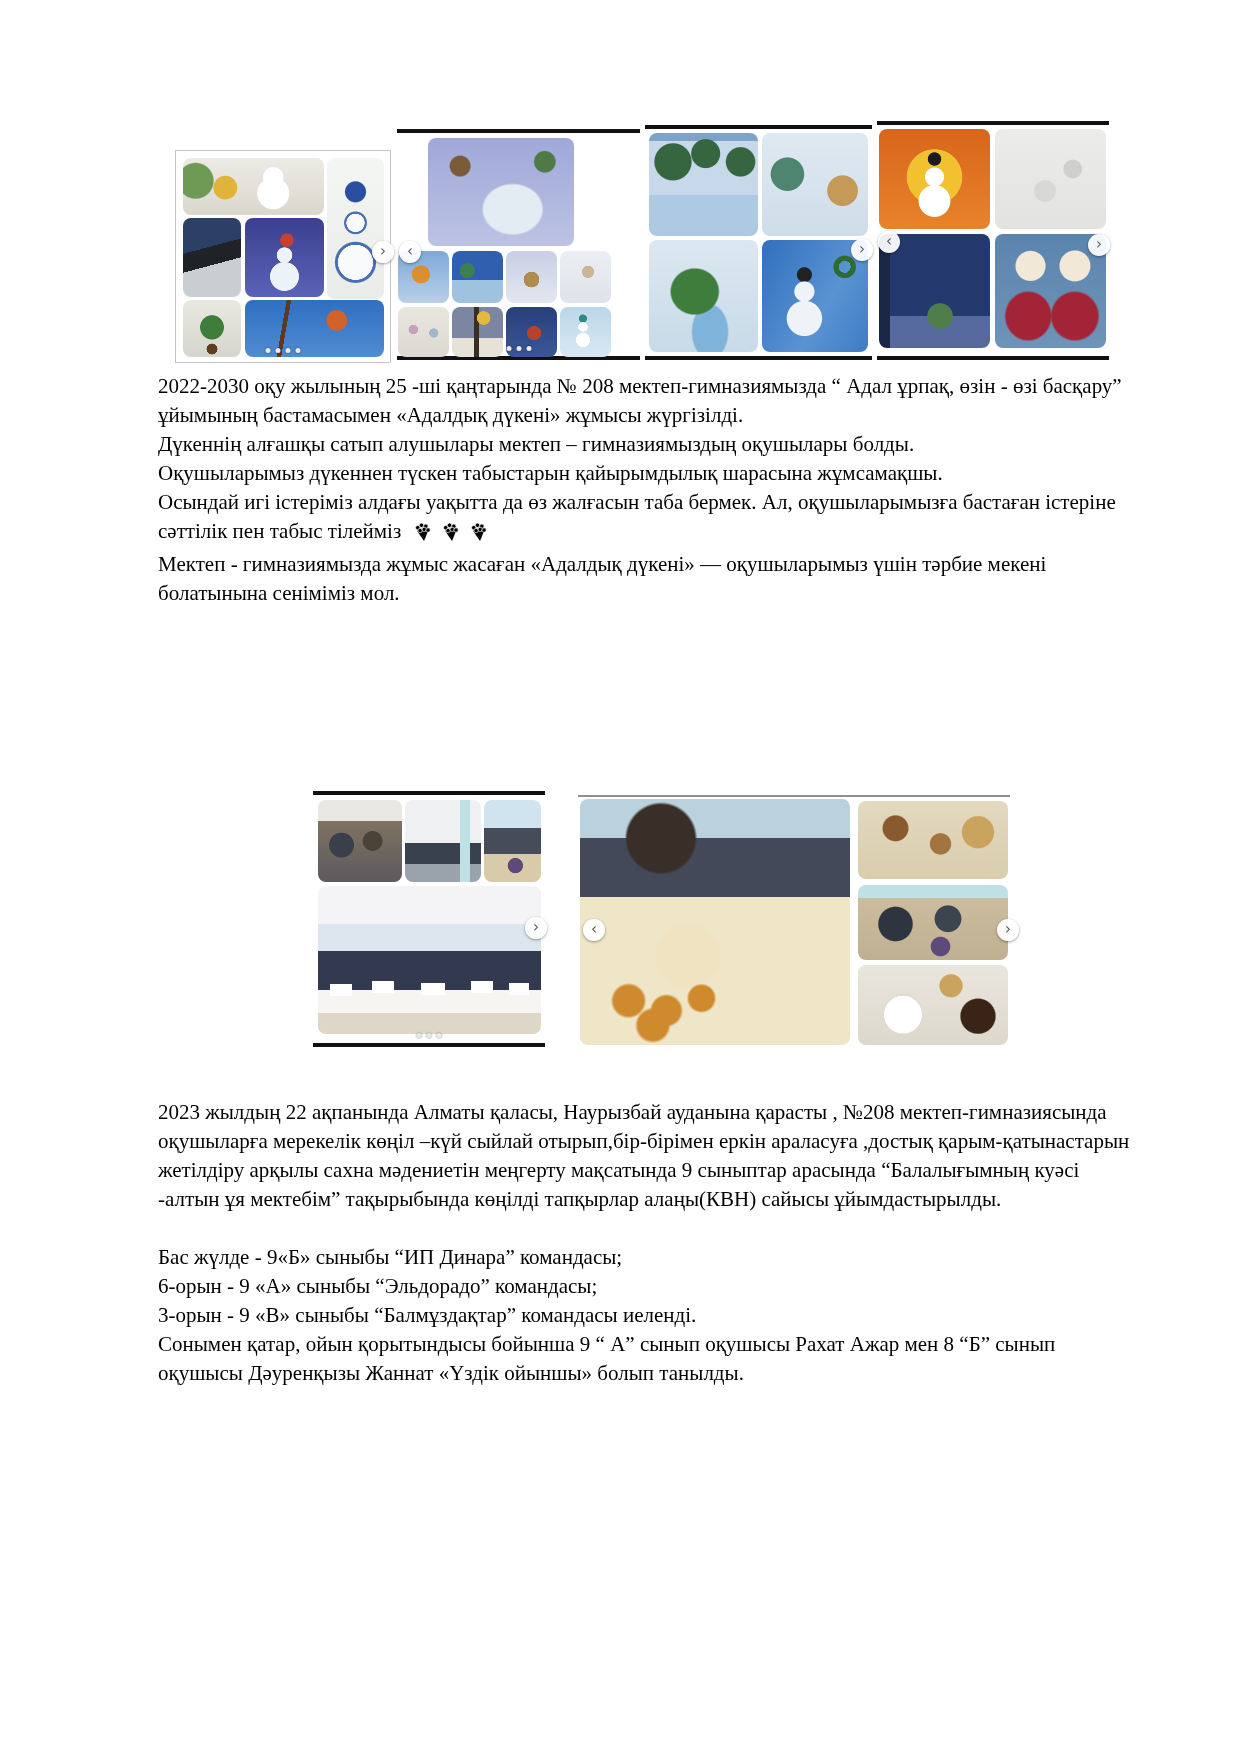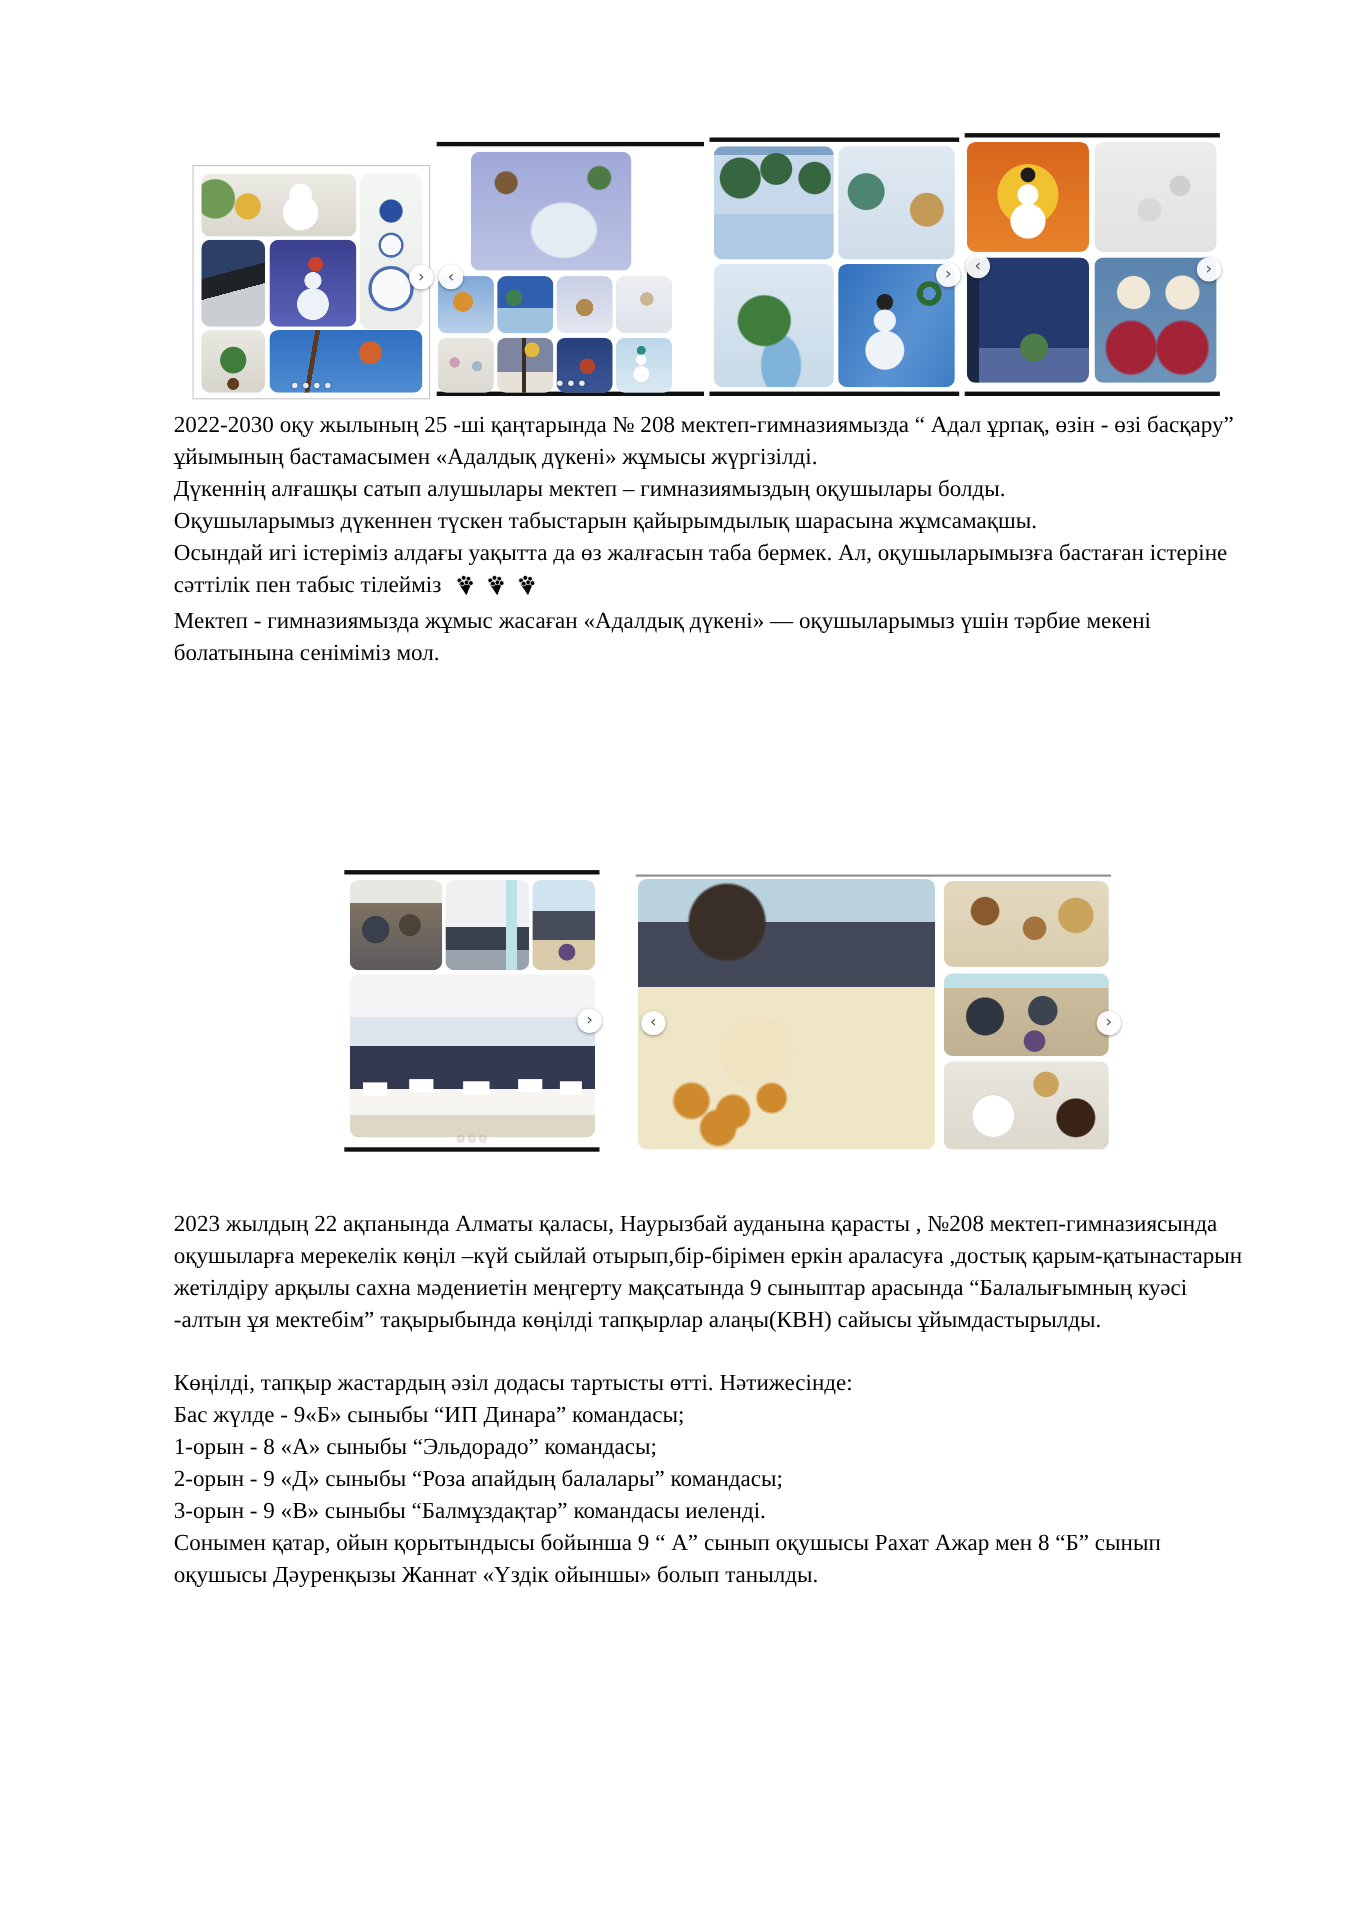--- a/index.html
+++ b/index.html
@@ -106,24 +106,22 @@
             <circle cx="12.8" cy="8.8" r="2.3" fill="#000" stroke="#fff" stroke-width="0.7"></circle>
             <circle cx="16.8" cy="9.5" r="2.3" fill="#000" stroke="#fff" stroke-width="0.7"></circle>
           </svg></span>
     </p>
     <p>Мектеп - гимназиямызда жұмыс жасаған «Адалдық дүкені» — оқушыларымыз үшін тәрбие мекені болатынына сеніміміз мол.</p>
   </div>
 
   <div class="textblock tb2">
     <p>2023 жылдың 22 ақпанында Алматы қаласы, Наурызбай ауданына қарасты , №208 мектеп-гимназиясында оқушыларға мерекелік көңіл –күй сыйлай отырып,бір-бірімен еркін араласуға ,достық қарым-қатынастарын жетілдіру арқылы сахна мәдениетін меңгерту мақсатында 9 сыныптар арасында “Балалығымның куәсі -алтын ұя мектебім” тақырыбында көңілді тапқырлар алаңы(КВН) сайысы ұйымдастырылды.</p>
     <div class="blank"></div>
-    <p>Көңілді, тапқыр жастардың әзіл додасы тартысты өтті. Нәтижесінде:</p>
     <p>Бас жүлде - 9«Б» сыныбы “ИП Динара” командасы;</p>
-    <p>1-орын - 8 «А» сыныбы “Эльдорадо” командасы;</p>
-    <p>2-орын - 9 «Д» сыныбы “Роза апайдың балалары” командасы;</p>
+    <p>6-орын - 9 «А» сыныбы “Эльдорадо” командасы;</p>
     <p>3-орын - 9 «В» сыныбы “Балмұздақтар” командасы иеленді.</p>
     <p>Сонымен қатар, ойын қорытындысы бойынша 9 “ А” сынып оқушысы Рахат Ажар мен 8 “Б” сынып оқушысы Дәуренқызы Жаннат «Үздік ойыншы» болып танылды.</p>
     <div class="blank"></div>
   </div>
 
 <div class="panel bordered" style="left: 175px; top: 150px; width: 214px; height: 211px;">
       <div class="tile art-kids-snowman" style="left: 7px; top: 7px; width: 141px; height: 57px;"></div>
       <div class="tile art-crayon-snowman" style="left: 151px; top: 7px; width: 57px; height: 141px;"></div>
       <div class="tile art-mountains" style="left: 7px; top: 67px; width: 58px; height: 79px;"></div>
       <div class="tile art-snowman-night" style="left: 69px; top: 67px; width: 79px; height: 79px;"></div>

